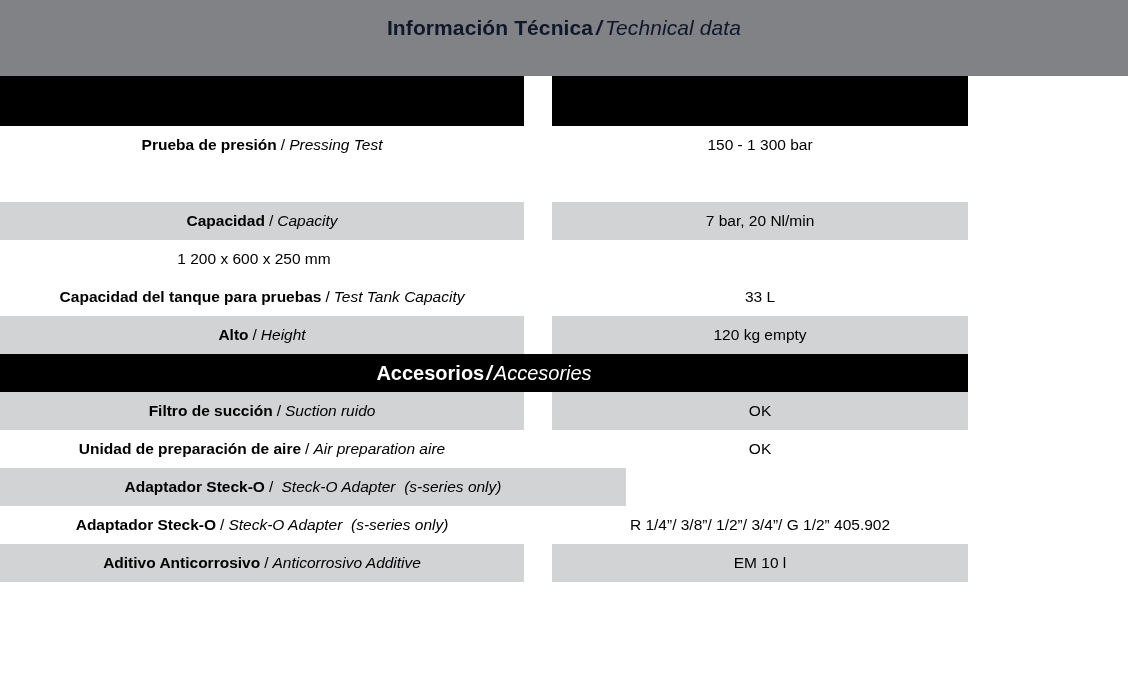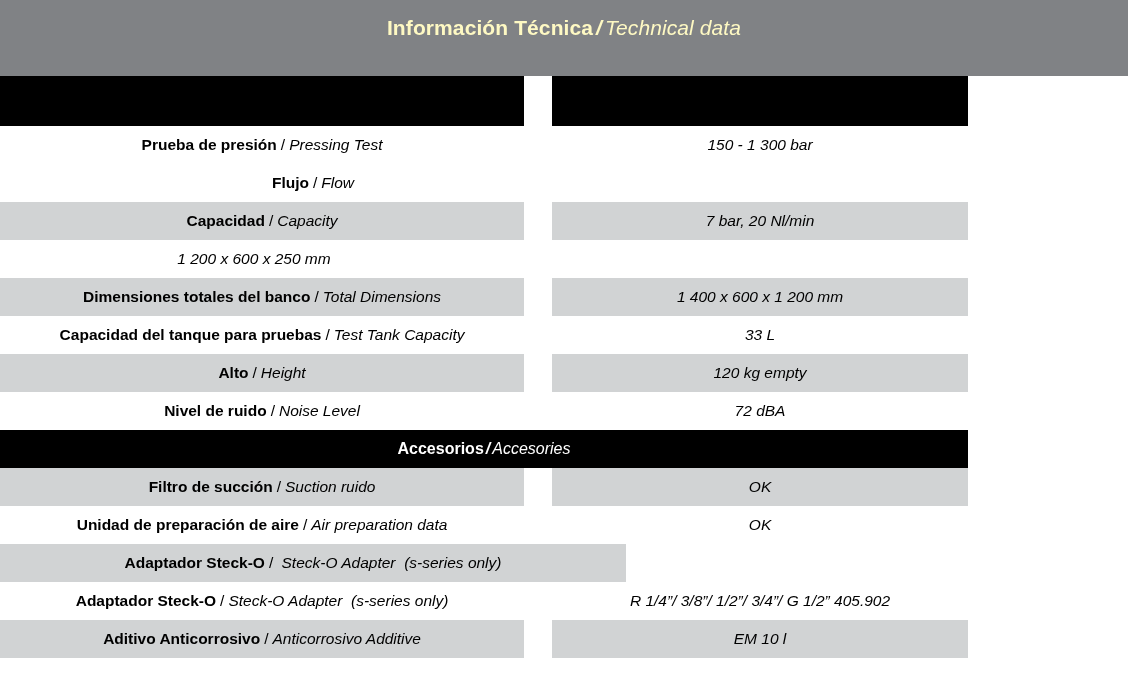--- a/index.html
+++ b/index.html
@@ -24,21 +24,21 @@
   
   .title-bar {
     height: 76px;
     background: #808285;
     display: flex;
     align-items: center;
     justify-content: center;
     box-sizing: border-box;
   }
   .title-text {
-    color: #fef9c3;
+    color: #0f172a;
     font-size: 21px;
     line-height: 1;
     white-space: nowrap;
     letter-spacing: 0.1px;
     margin-bottom: 22px;
   }
   .title-text .t-es { font-weight: bold; }
   .title-text .t-sep { font-weight: bold; font-style: italic; padding: 0 3px; }
   .title-text .t-en { font-style: italic; font-weight: normal; }
 
@@ -62,21 +62,20 @@
     line-height: 1.15;
   }
   .cell-label {
     width: 626px;
     padding: 0 10px;
   }
   .cell-value {
     width: 496px;
     margin-left: 6px;
     padding: 0 10px;
-    font-style: italic;
   }
 
   
   .row.white  .cell-label,
   .row.white  .cell-value  { background: #ffffff; }
   .row.shade  .cell-label,
   .row.shade  .cell-value  { background: #d1d3d4; }
 
   
   .row.blackstrip { height: 50px; }
@@ -87,21 +86,21 @@
   .row.section {
     height: 38px;
     background: #000000;
     align-items: center;
     justify-content: center;
   }
   .section-text {
     width: 1128px;
     text-align: center;
     color: #ffffff;
-    font-size: 16px;
+    font-size: 20px;
     line-height: 1;
   }
   .section-text .s-es { font-weight: bold; }
   .section-text .s-sep { font-weight: bold; font-style: italic; padding: 0 2px; }
   .section-text .s-en { font-style: italic; }
 
   
   .lbl-es { font-weight: bold; }
   .lbl-sep { font-weight: normal; padding: 0 4px; }
   .lbl-en { font-style: italic; font-weight: normal; }
@@ -125,75 +124,60 @@
   </div>
 
   <div id="main-rows">
       <div class="row white">
         <div class="cell-label">
           <span><span class="lbl-es">Prueba de presión</span><span class="lbl-sep">/</span><span class="lbl-en">Pressing Test</span></span>
         </div>
         <div class="cell-value">150 - 1 300 bar</div>
       </div>
       <div class="row white">
-        <div class="cell-label">
-          <span><span class="lbl-es">Flujo</span><span class="lbl-sep">/</span><span class="lbl-en">Flow</span></span>
-        </div>
       </div>
       <div class="row shade">
         <div class="cell-label">
           <span><span class="lbl-es">Capacidad</span><span class="lbl-sep">/</span><span class="lbl-en">Capacity</span></span>
         </div>
         <div class="cell-value">7 bar, 20 Nl/min</div>
       </div>
       <div class="row white">
         <div class="cell-value">1 200 x 600 x 250 mm</div>
-      </div>
-      <div class="row shade">
-        <div class="cell-label">
-          <span><span class="lbl-es">Dimensiones totales del banco</span><span class="lbl-sep">/</span><span class="lbl-en">Total Dimensions</span></span>
-        </div>
-        <div class="cell-value">1 400 x 600 x 1 200 mm</div>
       </div>
       <div class="row white">
         <div class="cell-label">
           <span><span class="lbl-es">Capacidad del tanque para pruebas</span><span class="lbl-sep">/</span><span class="lbl-en">Test Tank Capacity</span></span>
         </div>
         <div class="cell-value">33 L</div>
       </div>
       <div class="row shade">
         <div class="cell-label">
           <span><span class="lbl-es">Alto</span><span class="lbl-sep">/</span><span class="lbl-en">Height</span></span>
         </div>
         <div class="cell-value">120 kg empty</div>
-      </div>
-      <div class="row white">
-        <div class="cell-label">
-          <span><span class="lbl-es">Nivel de ruido</span><span class="lbl-sep">/</span><span class="lbl-en">Noise Level</span></span>
-        </div>
-        <div class="cell-value">72 dBA</div>
       </div>
     </div>
 
   <div class="row section">
     <div class="section-text">
       <span class="s-es">Accesorios</span><span class="s-sep">/</span><span class="s-en">Accesories</span>
     </div>
   </div>
 
   <div id="accessory-rows">
       <div class="row shade">
         <div class="cell-label">
           <span><span class="lbl-es">Filtro de succión</span><span class="lbl-sep">/</span><span class="lbl-en">Suction ruido</span></span>
         </div>
         <div class="cell-value">OK</div>
       </div>
       <div class="row white">
         <div class="cell-label">
-          <span><span class="lbl-es">Unidad de preparación de aire</span><span class="lbl-sep">/</span><span class="lbl-en">Air preparation data</span></span>
+          <span><span class="lbl-es">Unidad de preparación de aire</span><span class="lbl-sep">/</span><span class="lbl-en">Air preparation aire</span></span>
         </div>
         <div class="cell-value">OK</div>
       </div>
       <div class="row shade">
         <div class="cell-label">
           <span><span class="lbl-es">Adaptador Steck-O</span><span class="lbl-sep">/</span><span class="lbl-en"> Steck-O Adapter</span><span>&nbsp;&nbsp;</span><span class="lbl-note">(s-series only)</span></span>
         </div>
       </div>
       <div class="row white">
         <div class="cell-label">

